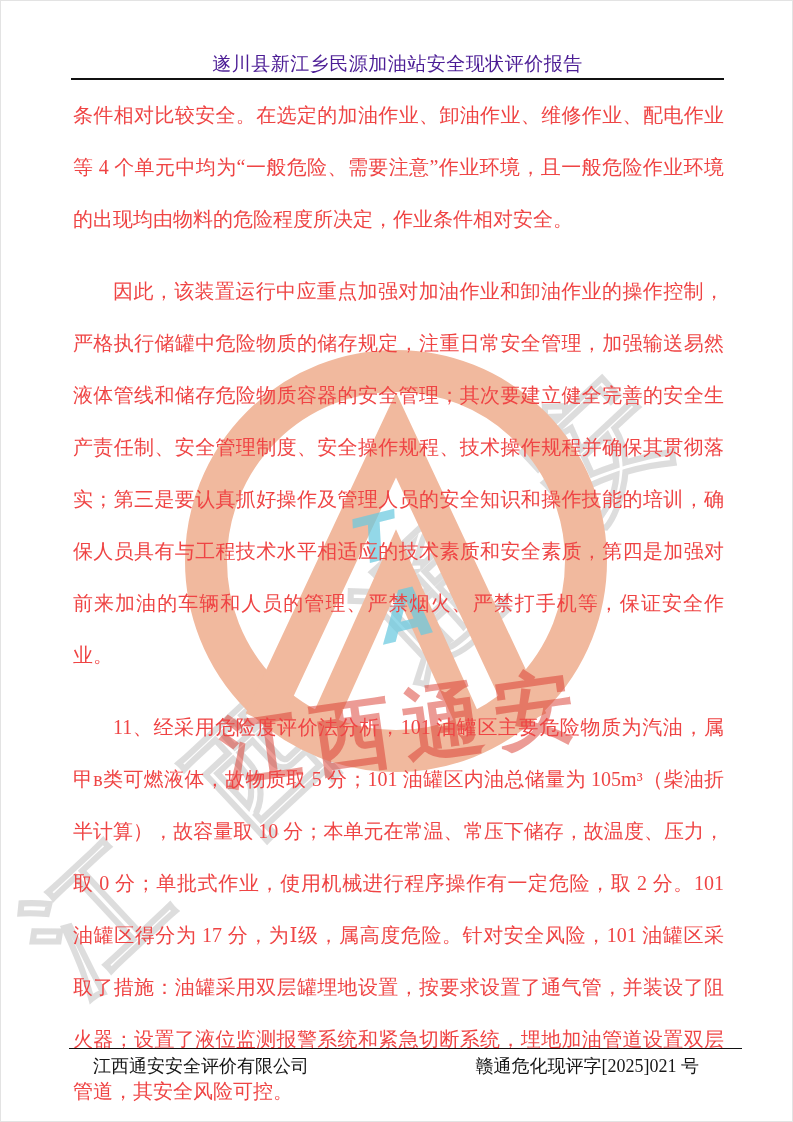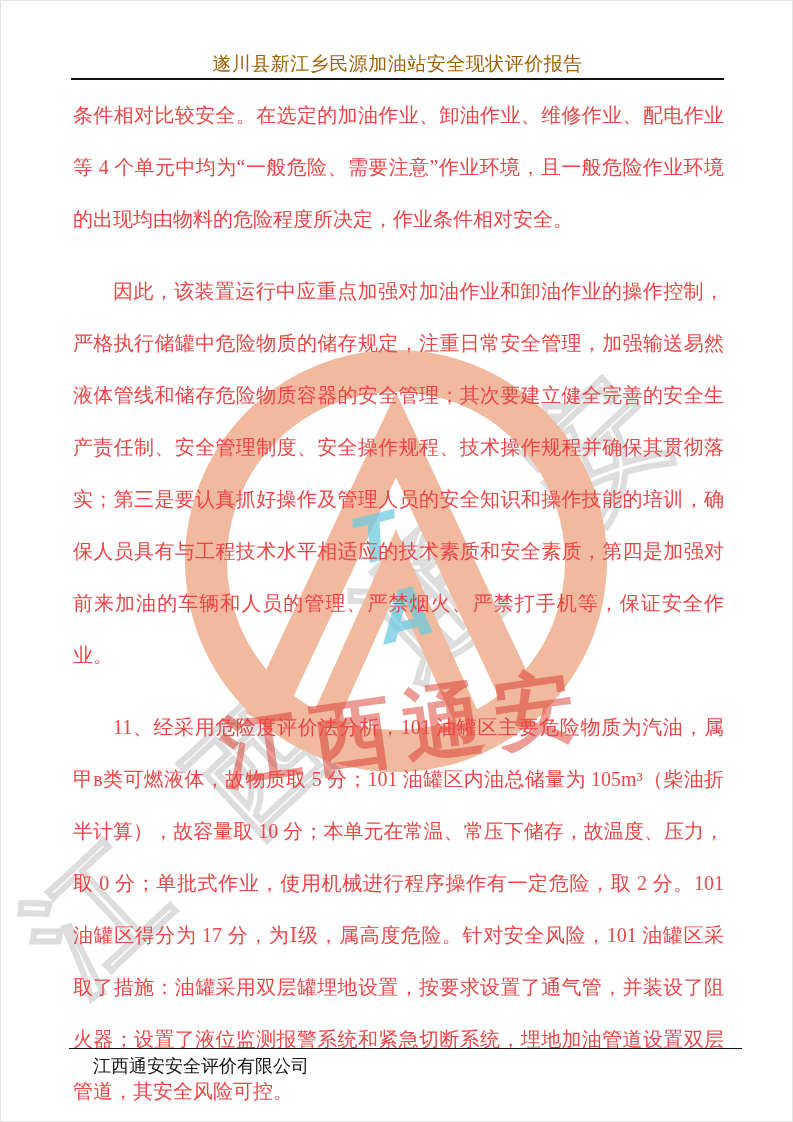--- a/index.html
+++ b/index.html
@@ -61,21 +61,21 @@
 
   
   .content { position: absolute; inset: 0; z-index: 1; }
 
   .doc-header {
     position: absolute;
     left: 70px; top: 50px; width: 653px;
     text-align: center;
     font-size: 19px;
     letter-spacing: 0.5px;
-    color: #a16207;
+    color: #4c1d95;
   }
   .header-rule {
     position: absolute;
     left: 70px; top: 77px; width: 653px;
     border-top: 2px solid #111;
   }
 
   .body-text {
     position: absolute;
     left: 72px; top: 88px; width: 651px;
@@ -140,16 +140,17 @@
       <p class="indent">因此，该装置运行中应重点加强对加油作业和卸油作业的操作控制，严格执行储罐中危险物质的储存规定，注重日常安全管理，加强输送易然液体管线和储存危险物质容器的安全管理；其次要建立健全完善的安全生产责任制、安全管理制度、安全操作规程、技术操作规程并确保其贯彻落实；第三是要认真抓好操作及管理人员的安全知识和操作技能的培训，确保人员具有与工程技术水平相适应的技术素质和安全素质，第四是加强对前来加油的车辆和人员的管理、严禁烟火、严禁打手机等，保证安全作业。</p>
       <p class="indent">11、经采用危险度评价法分析，101 油罐区主要危险物质为汽油，属甲ʙ类可燃液体，故物质取 5 分；101 油罐区内油总储量为 105m³（柴油折半计算），故容量取 10 分；本单元在常温、常压下储存，故温度、压力，取 0 分；单批式作业，使用机械进行程序操作有一定危险，取 2 分。101 油罐区得分为 17 分，为Ⅰ级，属高度危险。针对安全风险，101 油罐区采取了措施：油罐采用双层罐埋地设置，按要求设置了通气管，并装设了阻火器；设置了液位监测报警系统和紧急切断系统，埋地加油管道设置双层管道，其安全风险可控。</p>
       <p class="indent">12、采用检查表评价法对该加油站进行检查分析，经整改后，该加油站涉及的强制条款和其他项均符合要求。该加油站的站址符合城乡总体规划和安全要求，经营和储存场所、设施、建筑物的内外部防火间距符合《汽车加油加气加氢站技术标准》GB50156-2021 等相关标准规范的要求。该加油站设置了消防安全设施、防雷防静电设施、液位监测措施、油罐泄漏检测措施、电气防爆措施等安全防护设施，取得了消防验收意见书和防雷检测合格报告，符合国家法律法规、标准规范的要求。该加油站公用工程能够满足安全经营的基本需要，符合安全经营的条件。</p>
     </div>
 
 
     <div class="footer-rule"></div>
 
     <div class="footer">
       <span>江西通安安全评价有限公司</span>
+      <span>赣通危化现评字[2025]021 号</span>
     </div>
 
   </div>
 </div>
 
 </body></html>

